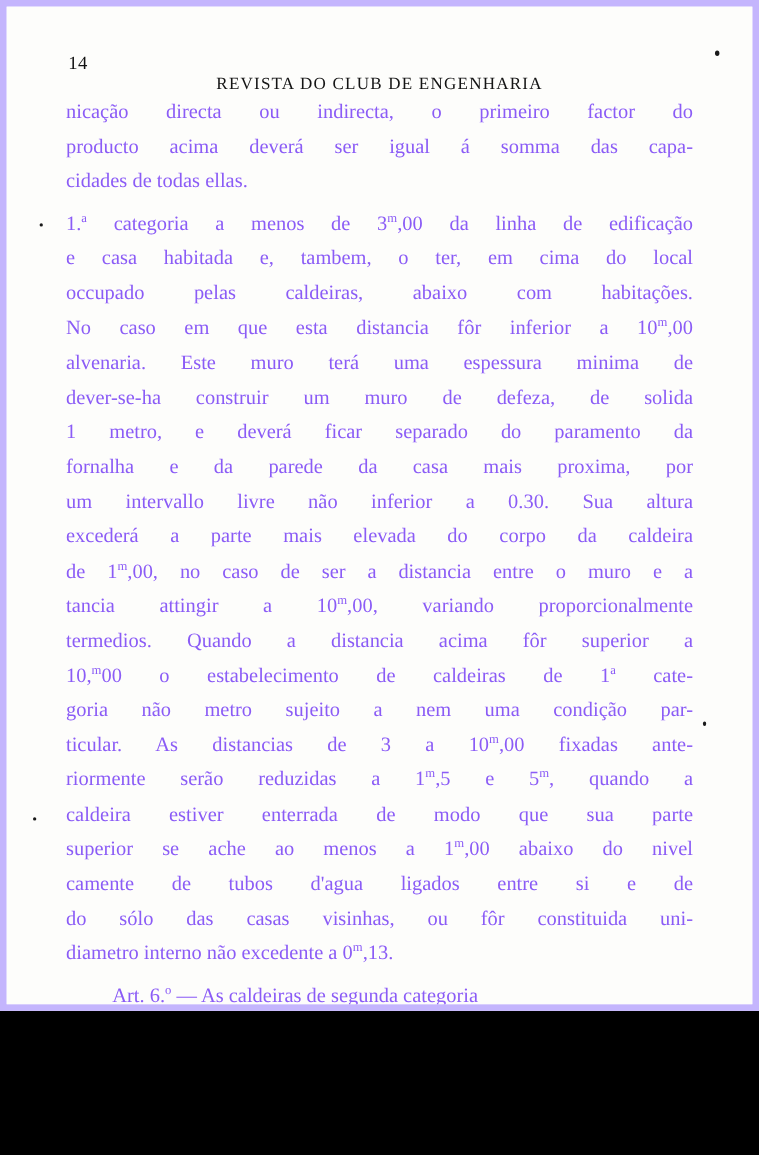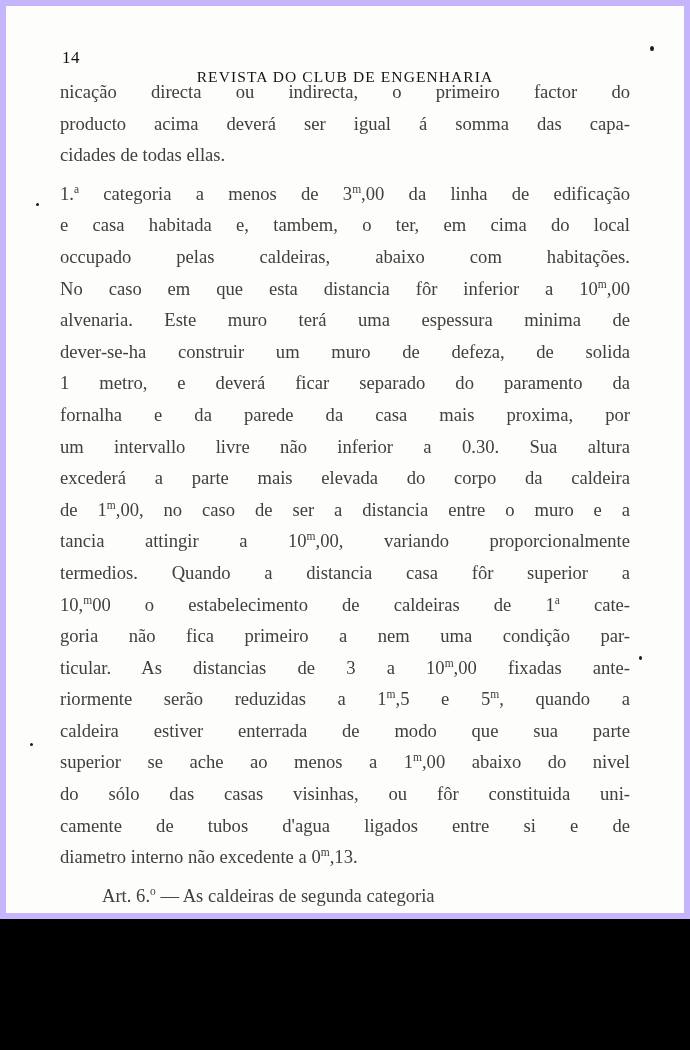--- a/index.html
+++ b/index.html
@@ -52,23 +52,24 @@
     color: #141414;
     white-space: nowrap;
     font-variant: small-caps;
     text-transform: uppercase;
     margin-top: 20px;
   }
   .body-text {
     font-family: "Liberation Serif", serif;
     font-size: 18.6px;
     line-height: 31.6px;
-    color: #404040;
+    color: #8b5cf6;
     text-align: justify;
     text-justify: inter-word;
+    margin-top: 10px;
   }
   .para {
     margin: 0 0 0 0;
     text-align: justify;
   }
   .para + .para {
     margin-top: 7px;
   }
   .line {
     display: block;
@@ -123,29 +124,29 @@
         <span class="line just">occupado pelas caldeiras, abaixo com habitações.</span>
         <span class="line just">No caso em que esta distancia fôr inferior a 10<sup>m</sup>,00</span>
         <span class="line just">alvenaria. Este muro terá uma espessura minima de</span>
         <span class="line just">dever-se-ha construir um muro de defeza, de solida</span>
         <span class="line just">1 metro, e deverá ficar separado do paramento da</span>
         <span class="line just">fornalha e da parede da casa mais proxima, por</span>
         <span class="line just">um intervallo livre não inferior a 0.30. Sua altura</span>
         <span class="line just">excederá a parte mais elevada do corpo da caldeira</span>
         <span class="line just">de 1<sup>m</sup>,00, no caso de ser a distancia entre o muro e a</span>
         <span class="line just">tancia attingir a 10<sup>m</sup>,00, variando proporcionalmente</span>
-        <span class="line just">termedios. Quando a distancia casa fôr superior a</span>
+        <span class="line just">termedios. Quando a distancia acima fôr superior a</span>
         <span class="line just">10,<sup>m</sup>00 o estabelecimento de caldeiras de 1<sup>a</sup> cate-</span>
-        <span class="line just">goria não fica primeiro a nem uma condição par-</span>
+        <span class="line just">goria não metro sujeito a nem uma condição par-</span>
         <span class="line just">ticular. As distancias de 3 a 10<sup>m</sup>,00 fixadas ante-</span>
         <span class="line just">riormente serão reduzidas a 1<sup>m</sup>,5 e 5<sup>m</sup>, quando a</span>
         <span class="line just">caldeira estiver enterrada de modo que sua parte</span>
         <span class="line just">superior se ache ao menos a 1<sup>m</sup>,00 abaixo do nivel</span>
+        <span class="line just">camente de tubos d'agua ligados entre si e de</span>
         <span class="line just">do sólo das casas visinhas, ou fôr constituida uni-</span>
-        <span class="line just">camente de tubos d'agua ligados entre si e de</span>
         <span class="line just last">diametro interno não excedente a 0<sup>m</sup>,13.</span>
       </p>
 
       <p class="para">
         <span class="line just last" style="text-indent:42px">Art. 6.<sup>o</sup> — As caldeiras de segunda categoria</span>
       </p>
 
     </div>
 
     <span class="spk spk1"></span>

